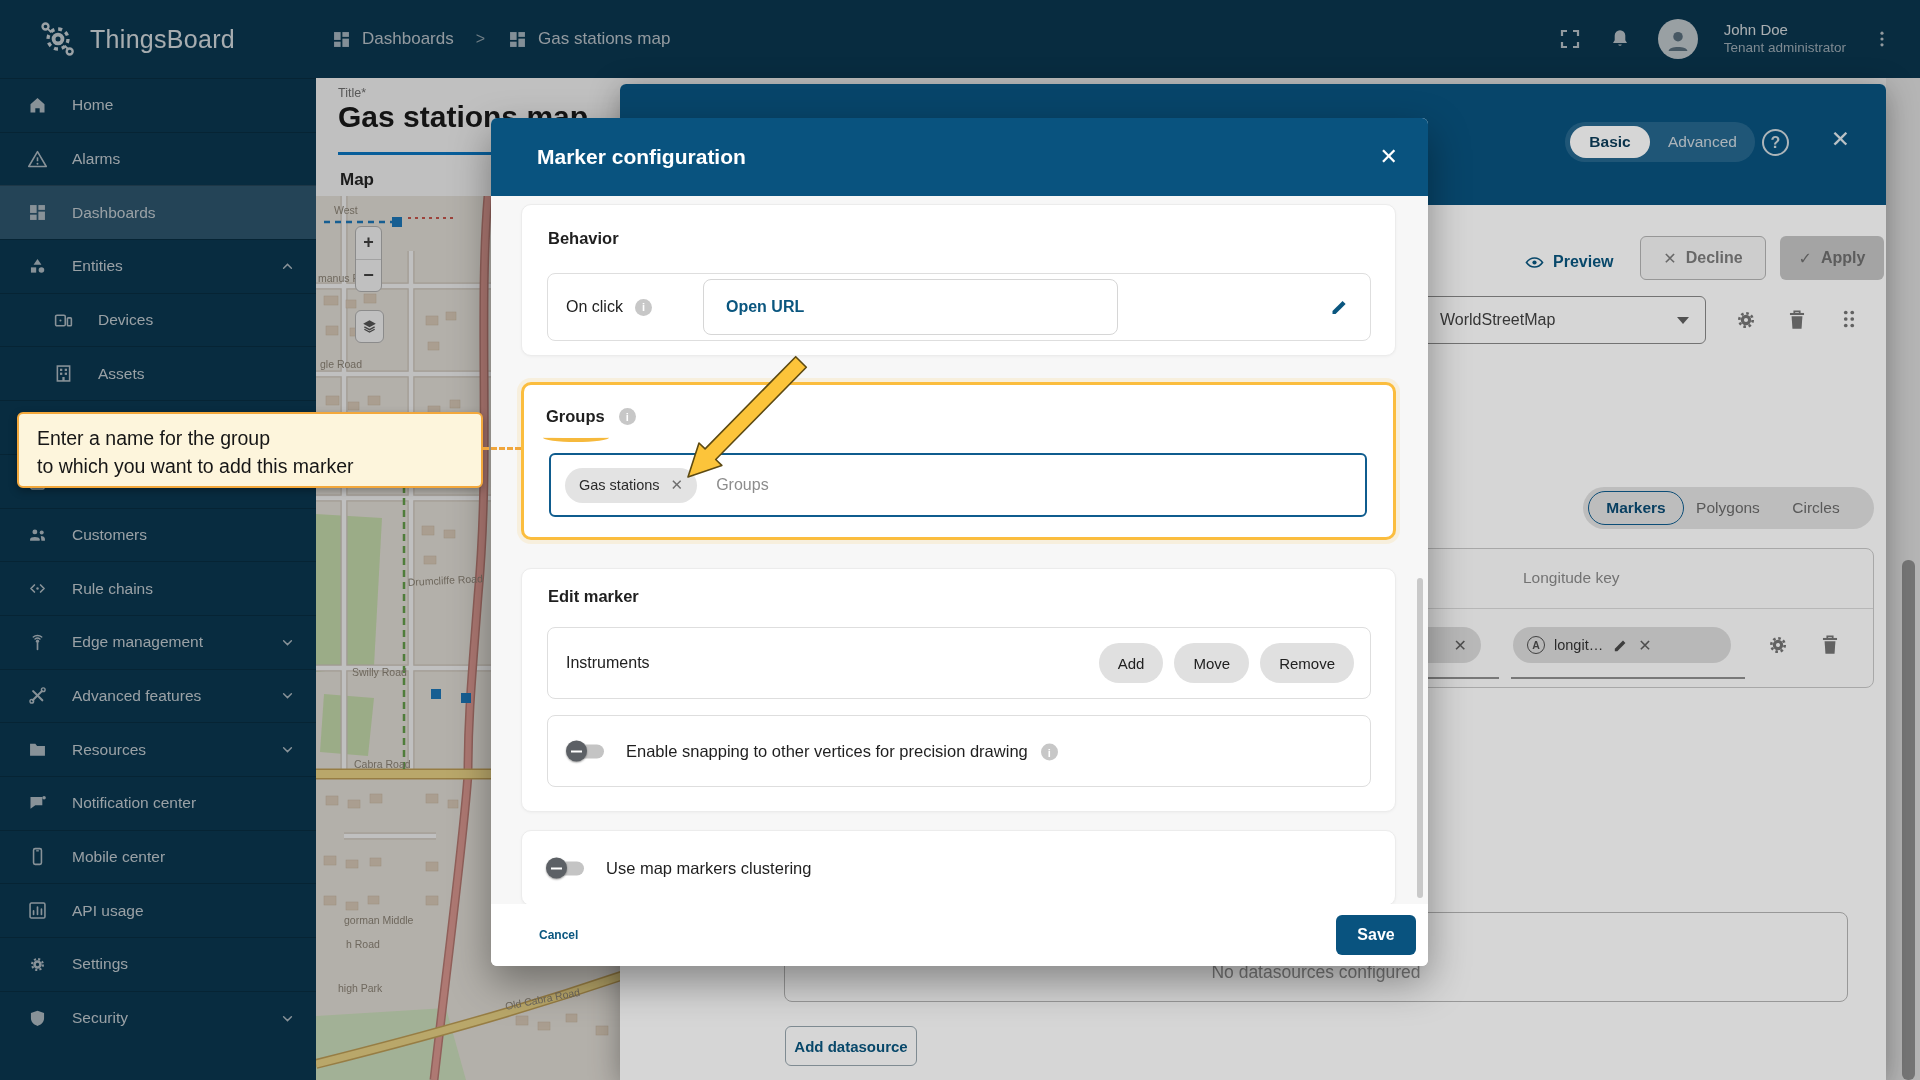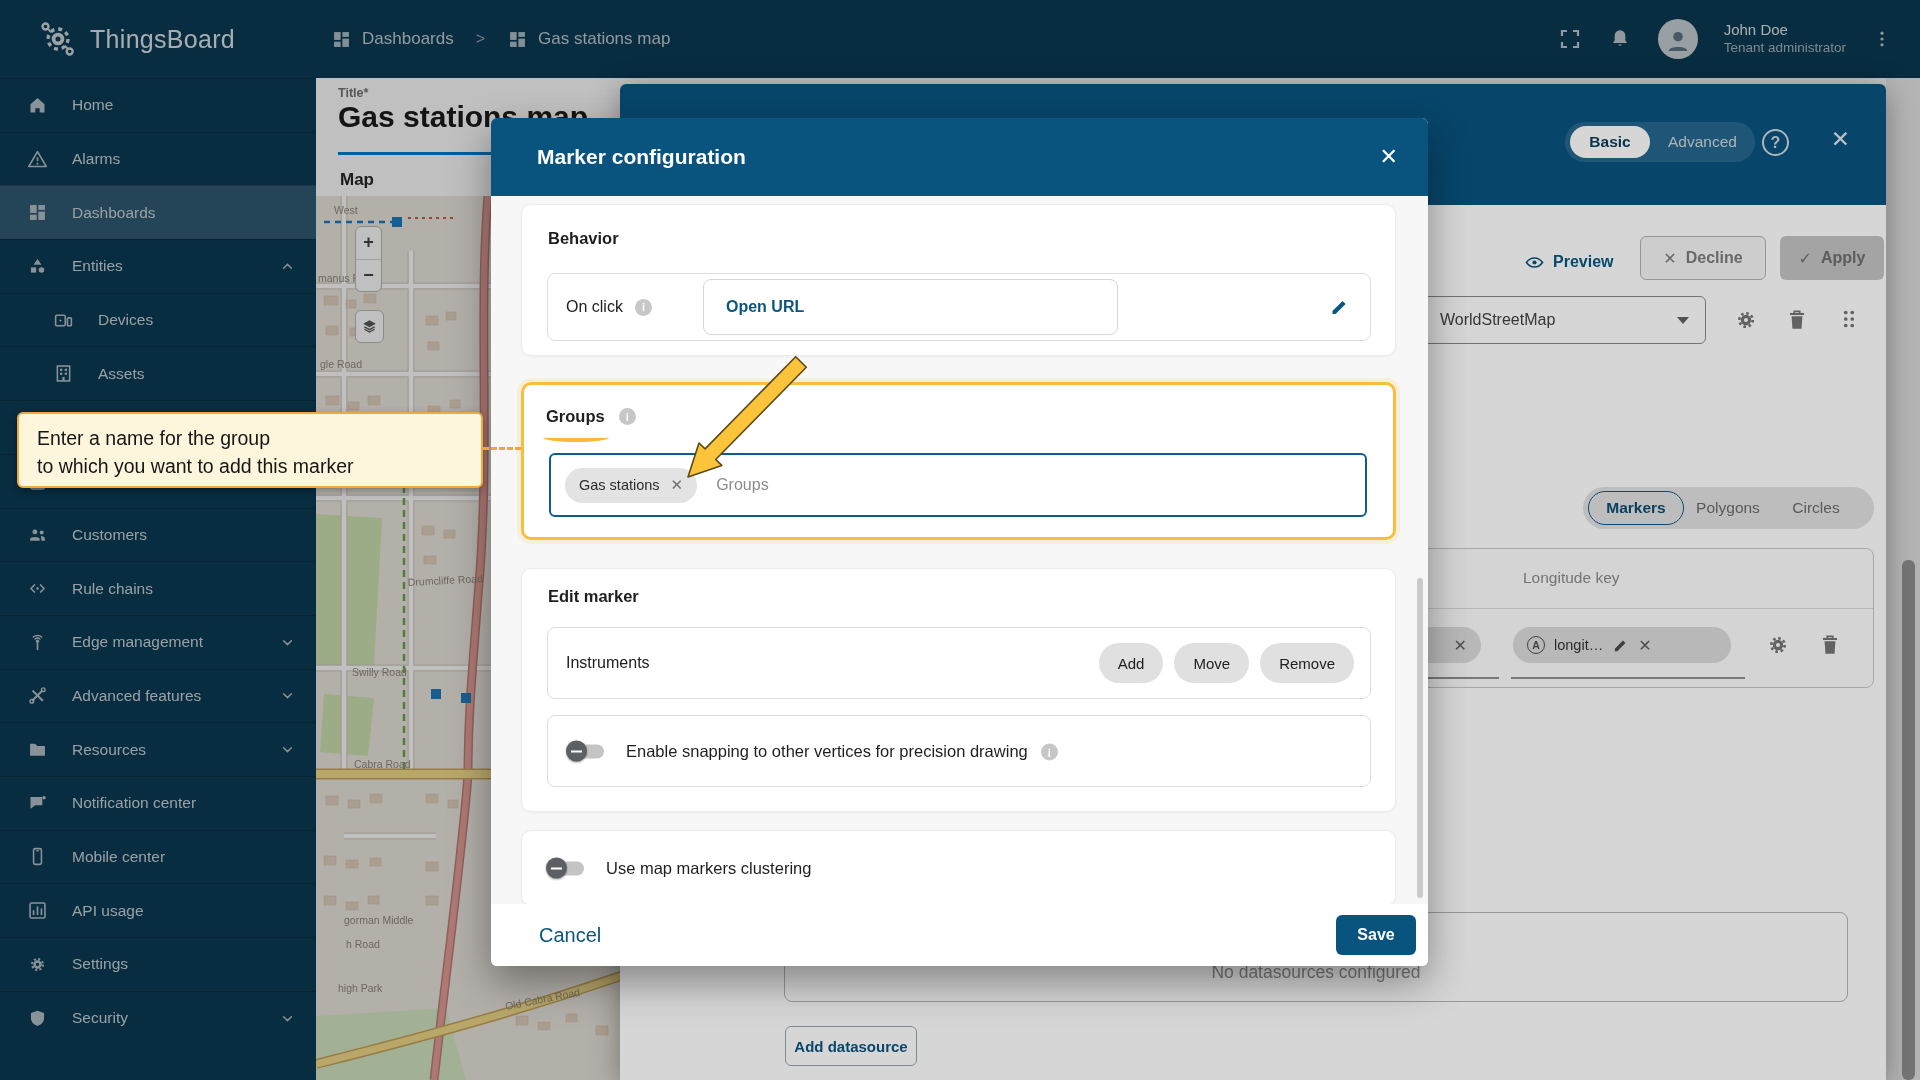--- a/index.html
+++ b/index.html
@@ -28,21 +28,21 @@
   .nav-item{position:relative;height:53.7px;display:flex;align-items:center;border-top:1px solid rgba(0,0,0,.18);cursor:pointer;}
   .nav-item.active{background:#315b74;}
   .nav-icon{width:21px;height:21px;color:#b6c3cb;margin-left:27px;flex:0 0 auto;}
   .nav-item.indent .nav-icon{margin-left:53px;}
   .nav-label{margin-left:24px;font-size:15.5px;font-weight:500;color:#ccd6dc;white-space:nowrap;}
   .nav-chevron{position:absolute;right:20px;width:17px;height:17px;color:#b6c3cb;}
   #sidebar-bottom-strip{position:absolute;left:0;top:1060px;width:316px;height:20px;background:#dfe4e0;}
 
   
   #widget-panel{position:absolute;left:316px;top:78px;width:410px;height:1002px;background:#fff;z-index:1;}
-  .title-label{position:absolute;left:22px;top:8px;font-size:12.5px;color:#757575;font-weight:bold;}
+  .title-label{position:absolute;left:22px;top:8px;font-size:12.5px;color:#757575;}
   .title-value{position:absolute;left:22px;top:22px;font-size:30px;font-weight:600;color:#1b1b1b;white-space:nowrap;}
   .title-underline{position:absolute;left:22px;top:74px;width:374px;height:3px;background:#0c7ecd;}
   .widget-name{position:absolute;left:24px;top:92px;font-size:17px;font-weight:700;color:#262626;}
   #map-box{position:absolute;left:0;top:118px;width:410px;height:884px;overflow:hidden;background:#efeae2;}
   #map-zoom{position:absolute;left:39px;top:30px;width:27px;height:66px;background:#fff;border:1px solid #b9b9b9;border-radius:6px;display:flex;flex-direction:column;align-items:center;z-index:2;}
   #map-zoom .zbtn{flex:1;width:100%;display:flex;align-items:center;justify-content:center;font-size:18px;font-weight:700;color:#444;}
   #map-zoom .zdiv{width:100%;height:1px;background:#d7d7d7;}
   #map-layers{position:absolute;left:39px;top:114px;width:29px;height:33px;background:#fff;border:1px solid #b9b9b9;border-radius:6px;display:flex;align-items:center;justify-content:center;z-index:2;}
   #map-layers svg{width:19px;height:19px;color:#5a5a5a;}
   .map-label{fill:#938b7d;font-size:10.5px;}
@@ -131,21 +131,21 @@
   #row-snapping{left:25px;right:24px;top:146px;height:72px;}
   .toggle-row{position:absolute;left:20px;top:50%;transform:translateY(-50%);display:flex;align-items:center;gap:22px;}
   .toggle{position:relative;width:36px;height:14px;background:#c4c4c4;border-radius:7px;flex:0 0 auto;}
   .toggle .thumb{position:absolute;left:-2px;top:-3.5px;width:21px;height:21px;border-radius:50%;background:#5c6065;box-shadow:0 1px 2px rgba(0,0,0,.4);}
   .toggle .thumb::after{content:"";position:absolute;left:5px;right:5px;top:9.5px;height:2px;background:#fff;}
   .toggle-label{font-size:16.5px;color:#1f1f1f;display:flex;align-items:flex-end;gap:13px;}
   #card-clustering{top:634px;height:76px;}
   #card-clustering .toggle-row{left:26px;}
   #modal-scrollthumb{position:absolute;right:5px;top:382px;width:6px;height:320px;background:#c9c9c9;border-radius:3px;}
   #modal-footer{position:absolute;left:0;bottom:0;width:100%;height:62px;background:#fff;border-radius:0 0 6px 6px;}
-  #btn-cancel{position:absolute;left:48px;top:50%;transform:translateY(-50%);font-size:20px;font-weight:400;color:#0a567f;}
+  #btn-cancel{position:absolute;left:48px;top:50%;transform:translateY(-50%);font-size:12px;font-weight:700;color:#0a567f;}
   #btn-save{position:absolute;right:12px;top:11px;width:80px;height:40px;background:#09537f;border-radius:6px;color:#fff;font-size:16px;font-weight:600;display:flex;align-items:center;justify-content:center;}
 
   
   #tour-tooltip{position:absolute;left:17px;top:412px;width:466px;height:76px;background:#fdf5dc;border:2px solid #f3a83c;border-radius:6px;box-shadow:0 3px 8px rgba(0,0,0,.3);z-index:40;padding:10px 18px;}
   #tour-tooltip div{font-size:19.5px;color:#161616;line-height:28px;}
   #tour-connector{position:absolute;left:483px;top:447px;width:38px;border-top:3px dashed #f0a63c;z-index:40;}
   #tour-arrow{position:absolute;left:0;top:0;width:1920px;height:1080px;z-index:41;pointer-events:none;}
 </style>
 </head>
 <body>

